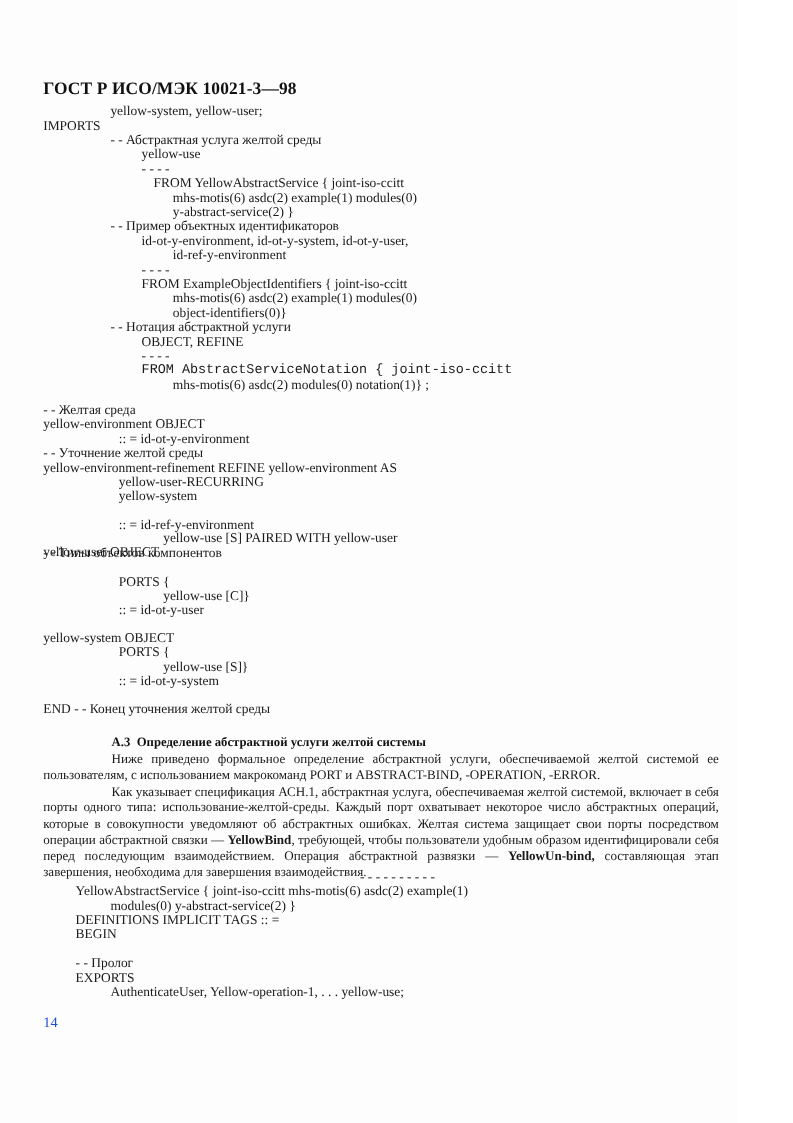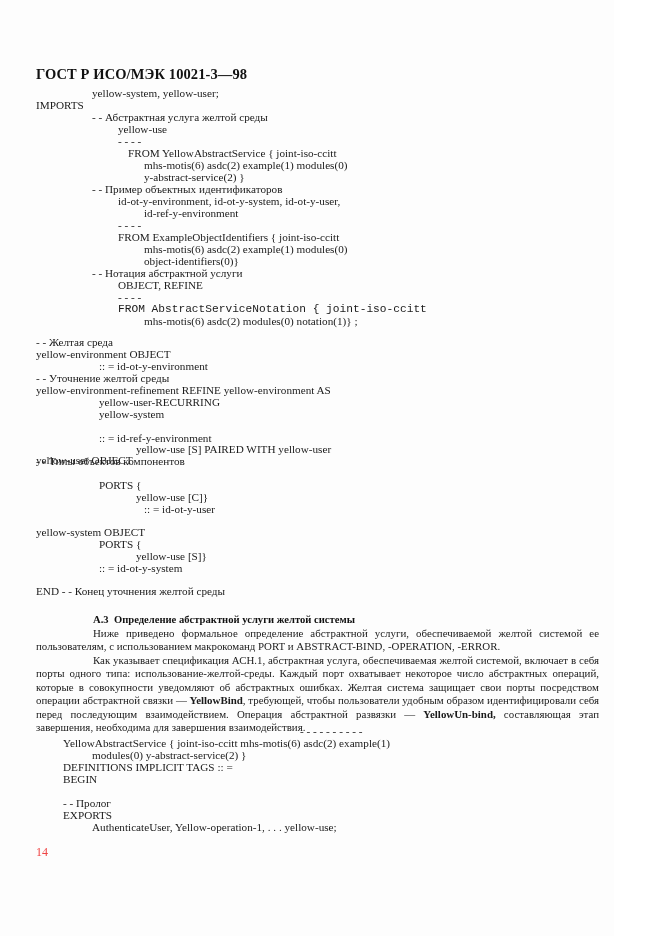--- a/index.html
+++ b/index.html
@@ -19,21 +19,21 @@
   .sec-title {
     position: absolute; left: 93px; top: 614px;
     font-size: 10.6px; font-weight: bold; color: #111; white-space: pre;
   }
   .para {
     position: absolute; left: 36px; width: 563px;
     font-size: 10.9px; line-height: 13.4px; text-align: justify; color: #1a1a1a;
   }
   .para .ind { display: inline-block; width: 57px; }
   .para b { font-weight: bold; }
-  .pagenum { position: absolute; left: 36px; top: 845px; font-size: 12px; color: #ef4444; }
+  .pagenum { position: absolute; left: 36px; top: 845px; font-size: 12px; color: #1d4ed8; }
 </style>
 </head>
 <body>
 
 <div class="page">
   <div class="header">ГОСТ Р ИСО/МЭК 10021-3—98</div>
 
   <div id="cb1">
       <div class="ln" style="left: 92px; top: 87px;">yellow-system, yellow-user;</div>
       <div class="ln" style="left: 36px; top: 99px;">IMPORTS</div>
@@ -63,21 +63,21 @@
       <div class="ln" style="left: 36px; top: 372px;">- - Уточнение желтой среды</div>
       <div class="ln" style="left: 36px; top: 384px;">yellow-environment-refinement REFINE yellow-environment AS</div>
       <div class="ln" style="left: 99px; top: 396px;">yellow-user-RECURRING</div>
       <div class="ln" style="left: 99px; top: 408px;">yellow-system</div>
       <div class="ln" style="left: 136px; top: 420px; margin-top: 23px;">yellow-use [S] PAIRED WITH yellow-user</div>
       <div class="ln" style="left: 99px; top: 432px;">:: = id-ref-y-environment</div>
       <div class="ln" style="left: 36px; top: 455px;">- - Типы объектов компонентов</div>
       <div class="ln" style="left: 36px; top: 454px;">yellow-user OBJECT</div>
       <div class="ln" style="left: 99px; top: 479px;">PORTS {</div>
       <div class="ln" style="left: 136px; top: 491px;">yellow-use [C]}</div>
-      <div class="ln" style="left: 99px; top: 503px; margin-left: 45px;">:: = id-ot-y-user</div>
+      <div class="ln" style="left: 99px; top: 503px;">:: = id-ot-y-user</div>
       <div class="ln" style="left: 36px; top: 526px;">yellow-system OBJECT</div>
       <div class="ln" style="left: 99px; top: 538px;">PORTS {</div>
       <div class="ln" style="left: 136px; top: 550px;">yellow-use [S]}</div>
       <div class="ln" style="left: 99px; top: 562px;">:: = id-ot-y-system</div>
       <div class="ln" style="left: 36px; top: 585px;">END - - Конец уточнения желтой среды</div>
     </div>
 
   <div class="sec-title">А.3  Определение абстрактной услуги желтой системы</div>
 
   <div class="para" style="top:627px;"><span class="ind"></span><span>Ниже приведено формальное определение абстрактной услуги, обеспечиваемой желтой системой ее пользователям, с использованием макрокоманд PORT и ABSTRACT-BIND, -OPERATION, -ERROR.</span></div>

